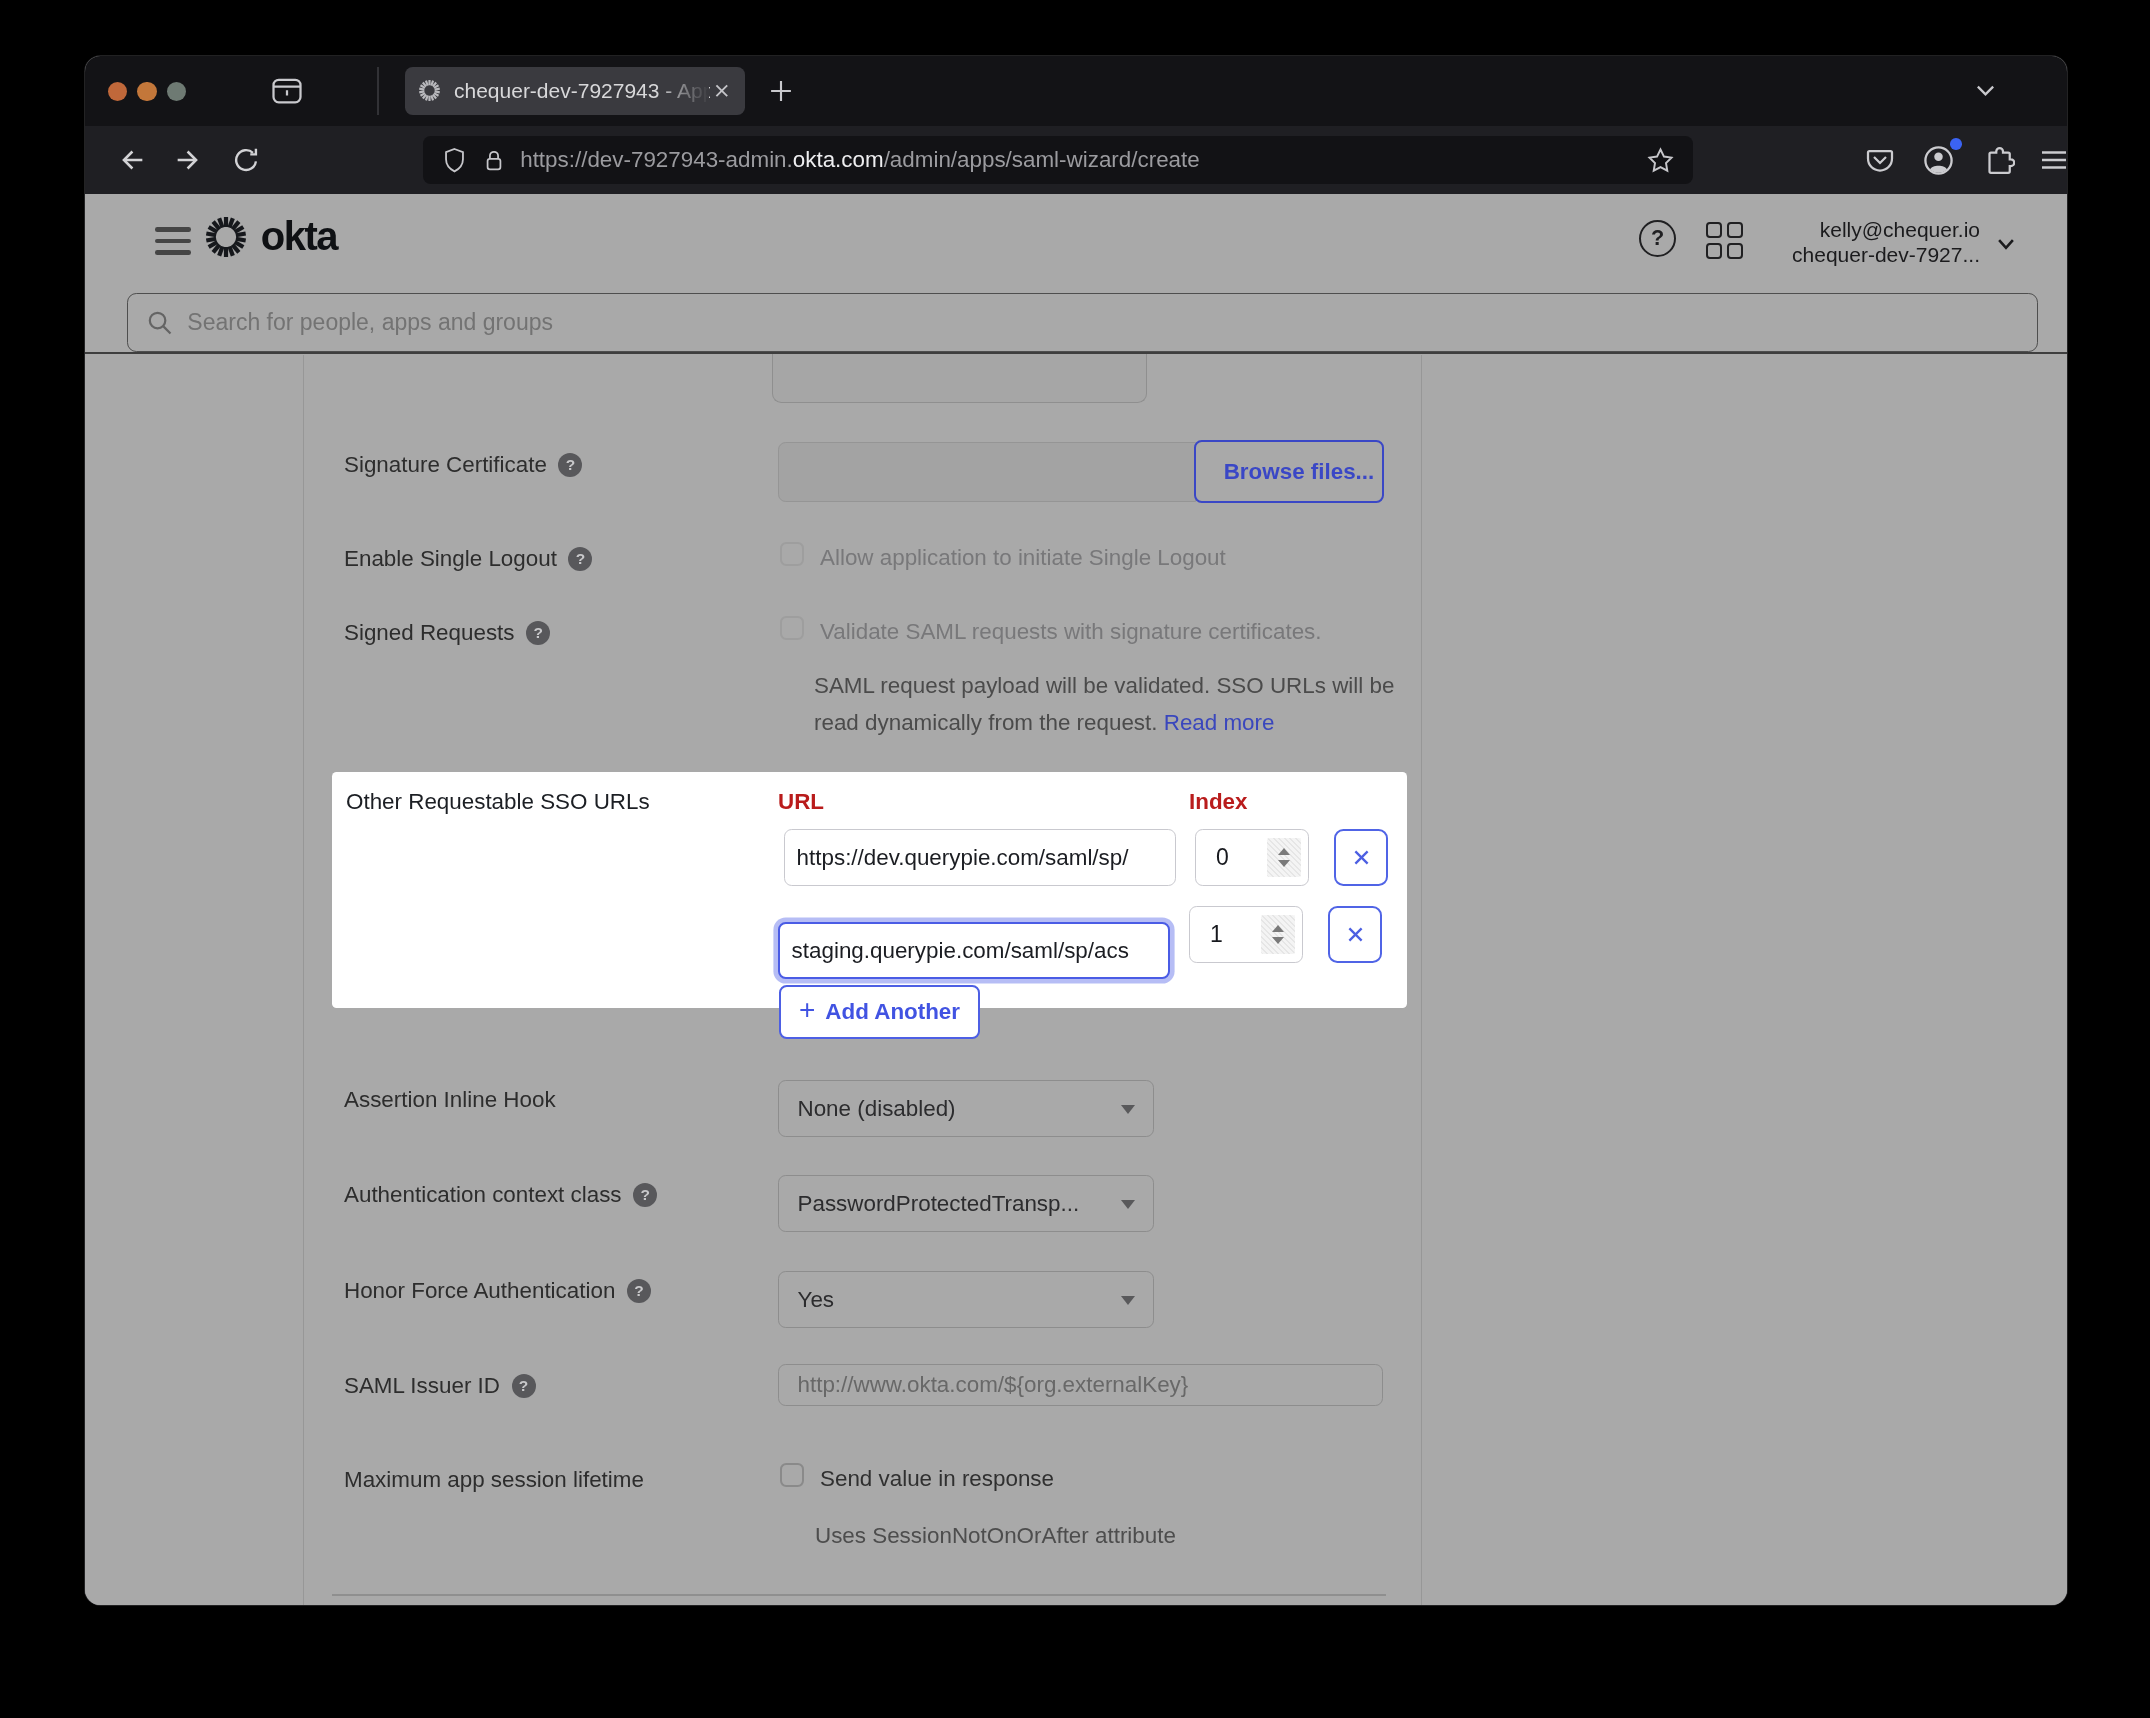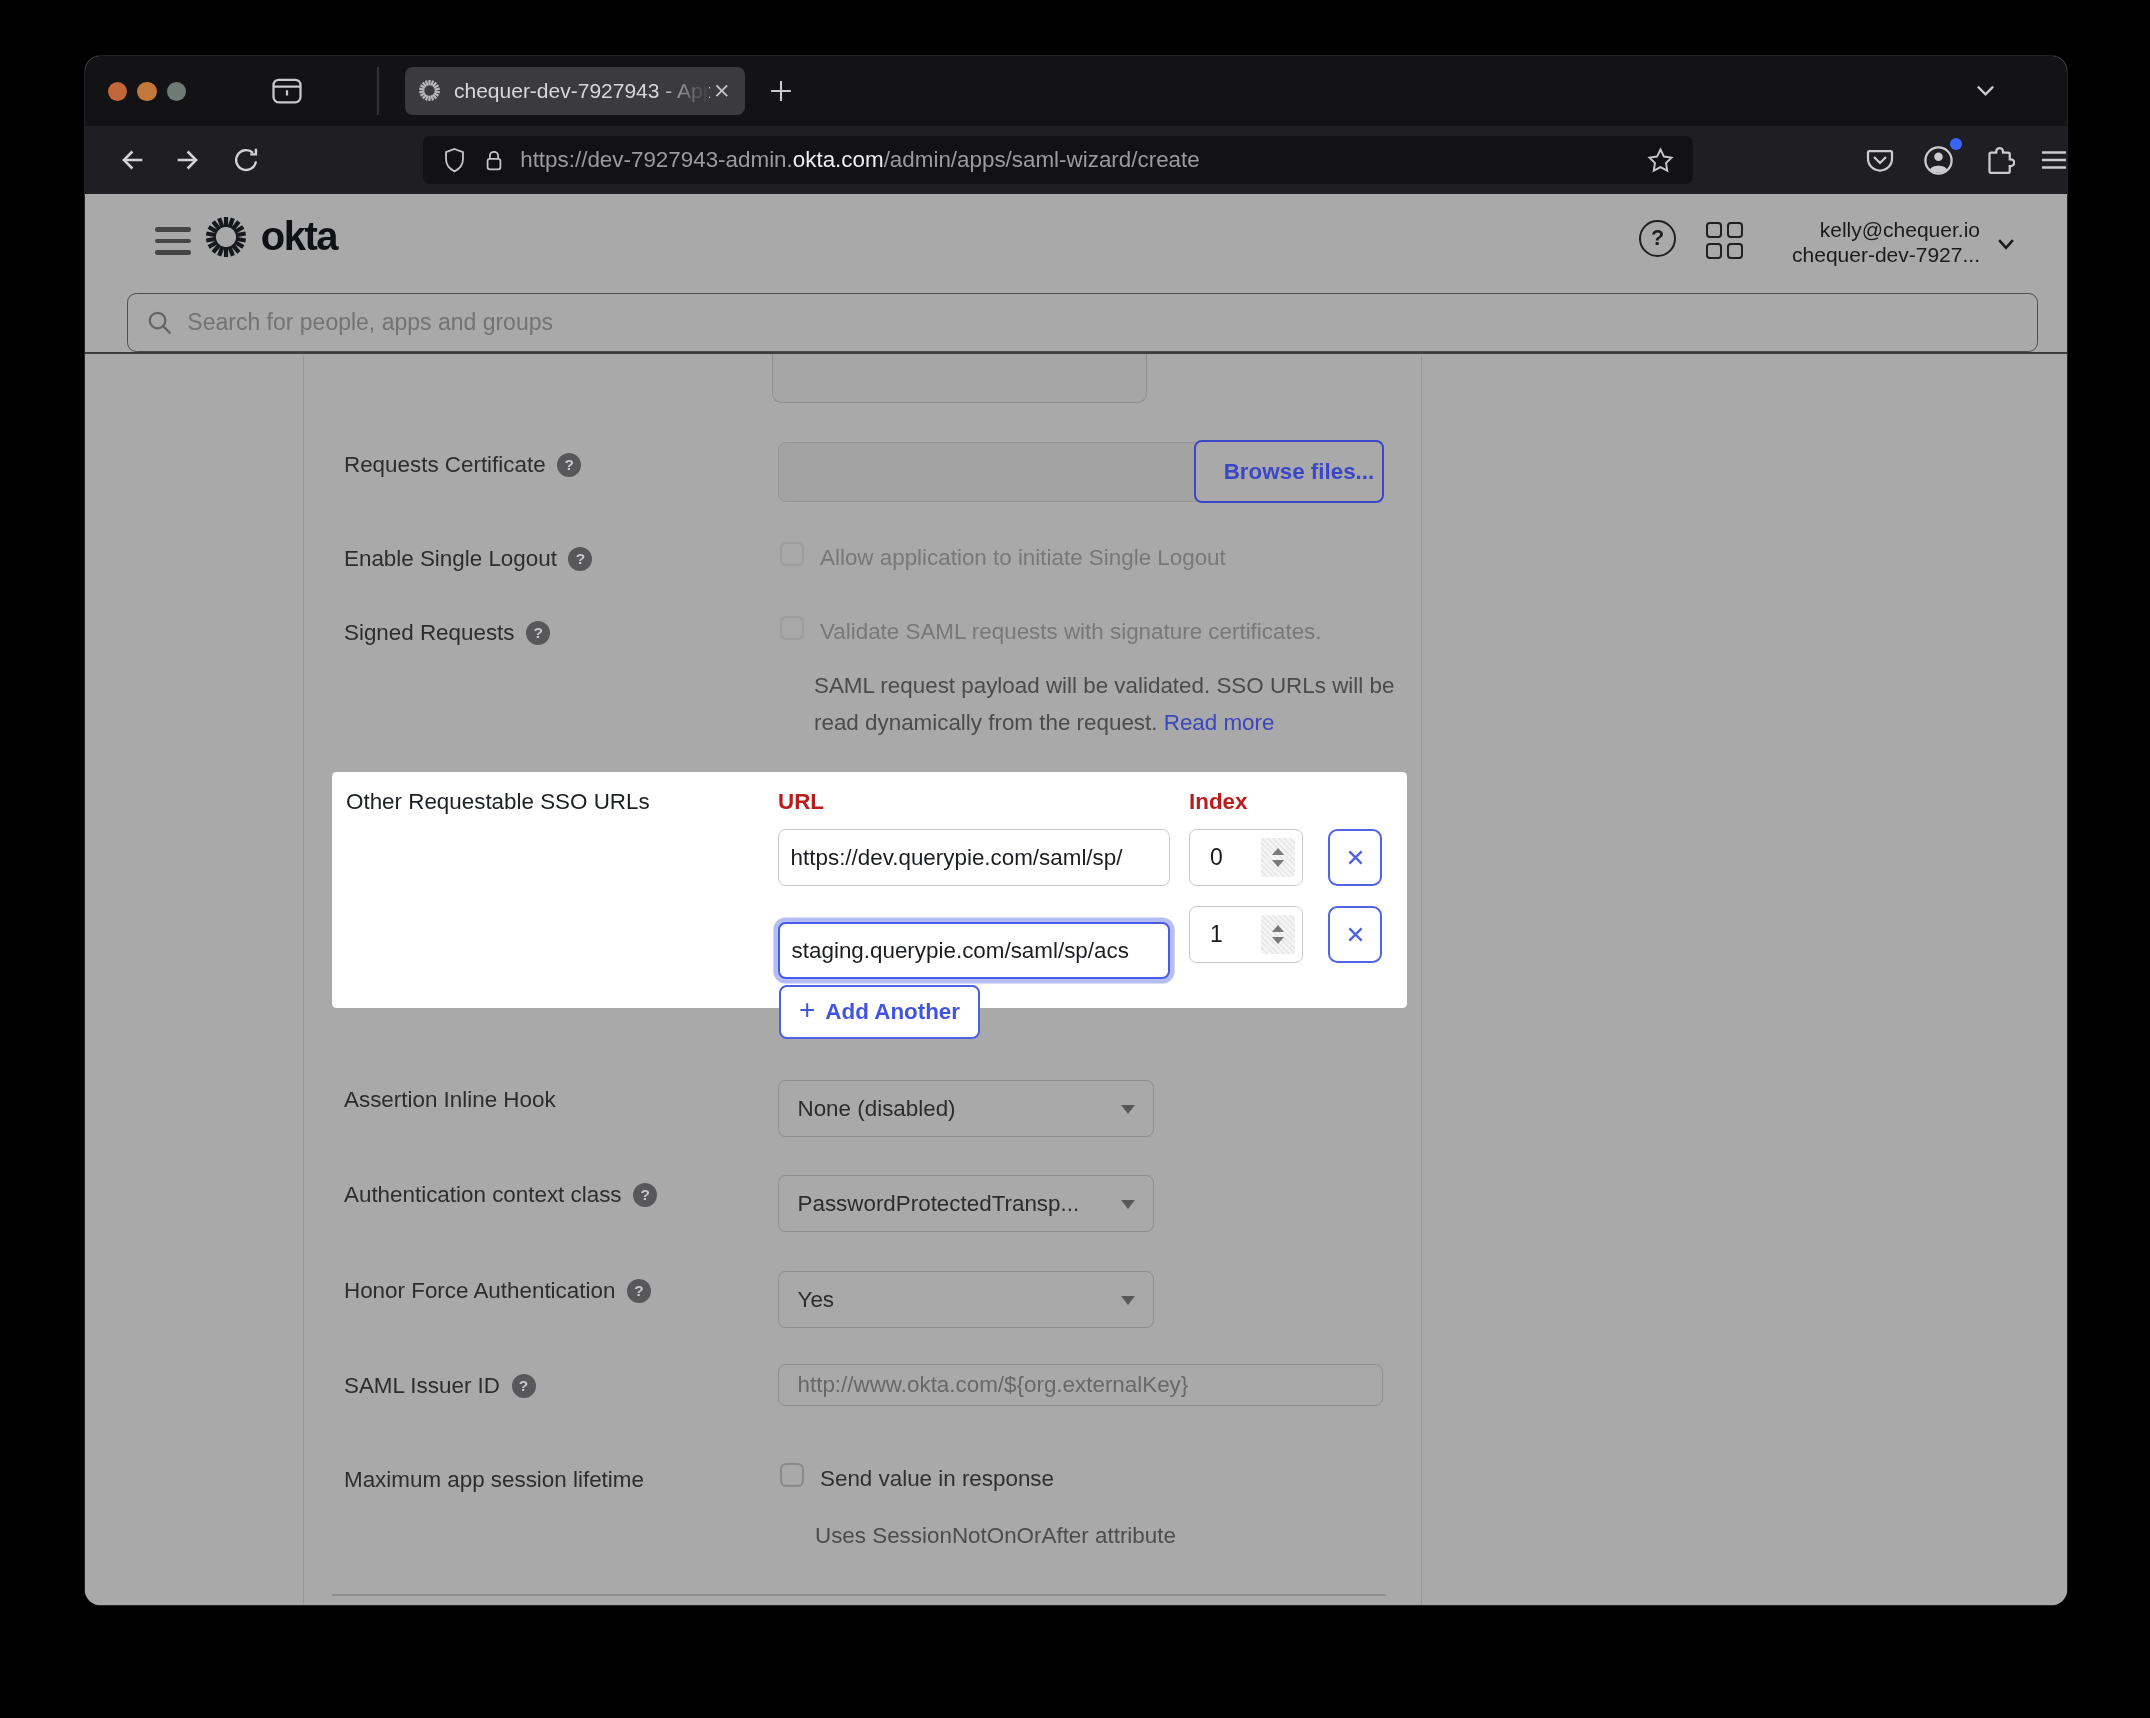--- a/index.html
+++ b/index.html
@@ -127,21 +127,21 @@
   .spin-box { position:absolute; right:7px; top:7.7px; bottom:7.7px; width:34px; border-radius:2.3px;
               background:repeating-linear-gradient(45deg,#e6e6e6 0 1.5px,#f4f4f4 1.5px 3.9px);
               display:flex; flex-direction:column; align-items:center; justify-content:center; gap:5.4px; }
   .car-up { width:0; height:0; border-left:6.2px solid transparent; border-right:6.2px solid transparent;
             border-bottom:7px solid #7a7a7a; }
   .car-dn { width:0; height:0; border-left:6.2px solid transparent; border-right:6.2px solid transparent;
             border-top:7px solid #7a7a7a; }
   .sp-x { position:absolute; left:996px; width:54px; height:57px; border:2.3px solid #5064e6;
           border-radius:9.3px; background:#fff; display:flex; align-items:center; justify-content:center;
           color:#4c5fe2; }
-  .row-a { top:57px; } .row-b { top:134px; }
+  .row-a { top:57px;margin-left:6px; } .row-b { top:134px; }
   .sp-add { position:absolute; left:447px; top:213px; width:201px; height:54px;
             border:2.3px solid #4d5fe4; border-radius:7.7px; background:#fff;
             display:flex; align-items:center; justify-content:center; gap:10px; color:#4153e2; }
   .sp-add .plus { font-size:28px; font-weight:normal; margin-top:-3.1px; }
   .sp-add .lbl { font-size:22.4px; font-weight:bold; }
 
   
   .dropdown { position:absolute; left:474px; width:376px; height:57px; background:#a9a9a9;
               border:1.9px solid #8d8d8d; border-radius:7.7px; display:flex; align-items:center;
               padding:0 18.5px; font-size:22.4px; color:#2c2c2e; }
@@ -338,21 +338,21 @@
           </svg>
         </span>
         <input type="text" placeholder="Search for people, apps and groups" style="">
       </div>
       <div class="header-divider"></div>
 
       <div class="card">
         <div class="partial-input"></div>
 
         <div class="flabel" style="top:97px">
-          <span>Requests Certificate</span>
+          <span>Signature Certificate</span>
           <span class="help">
               <span>?</span>
             </span>
         </div>
         <div class="file-input"></div>
         <div class="browse-btn">
           <span>Browse files...</span>
         </div>
 
         <div class="flabel" style="top:191px">

